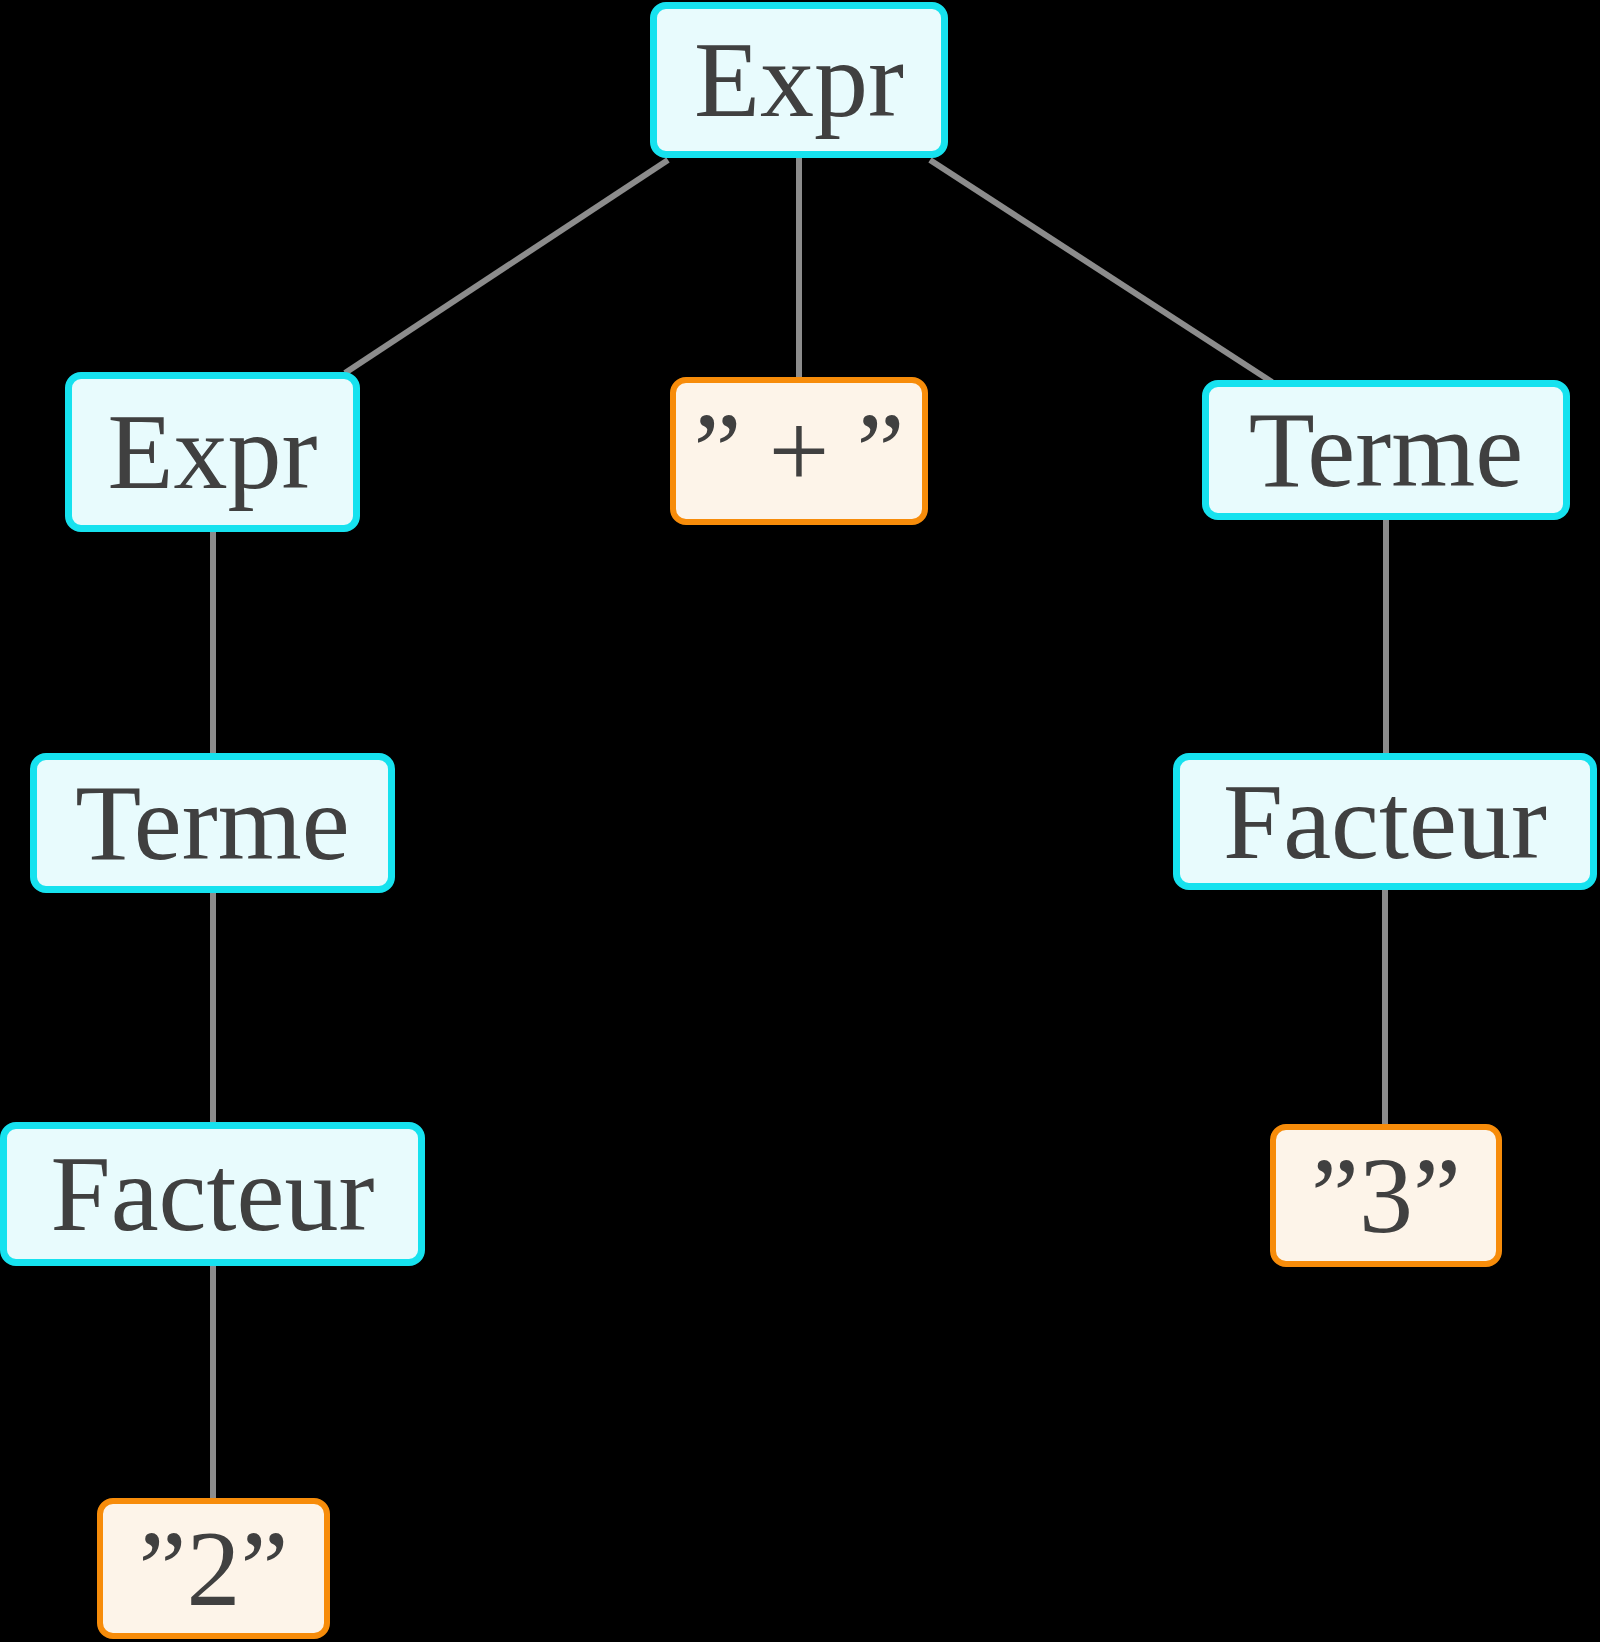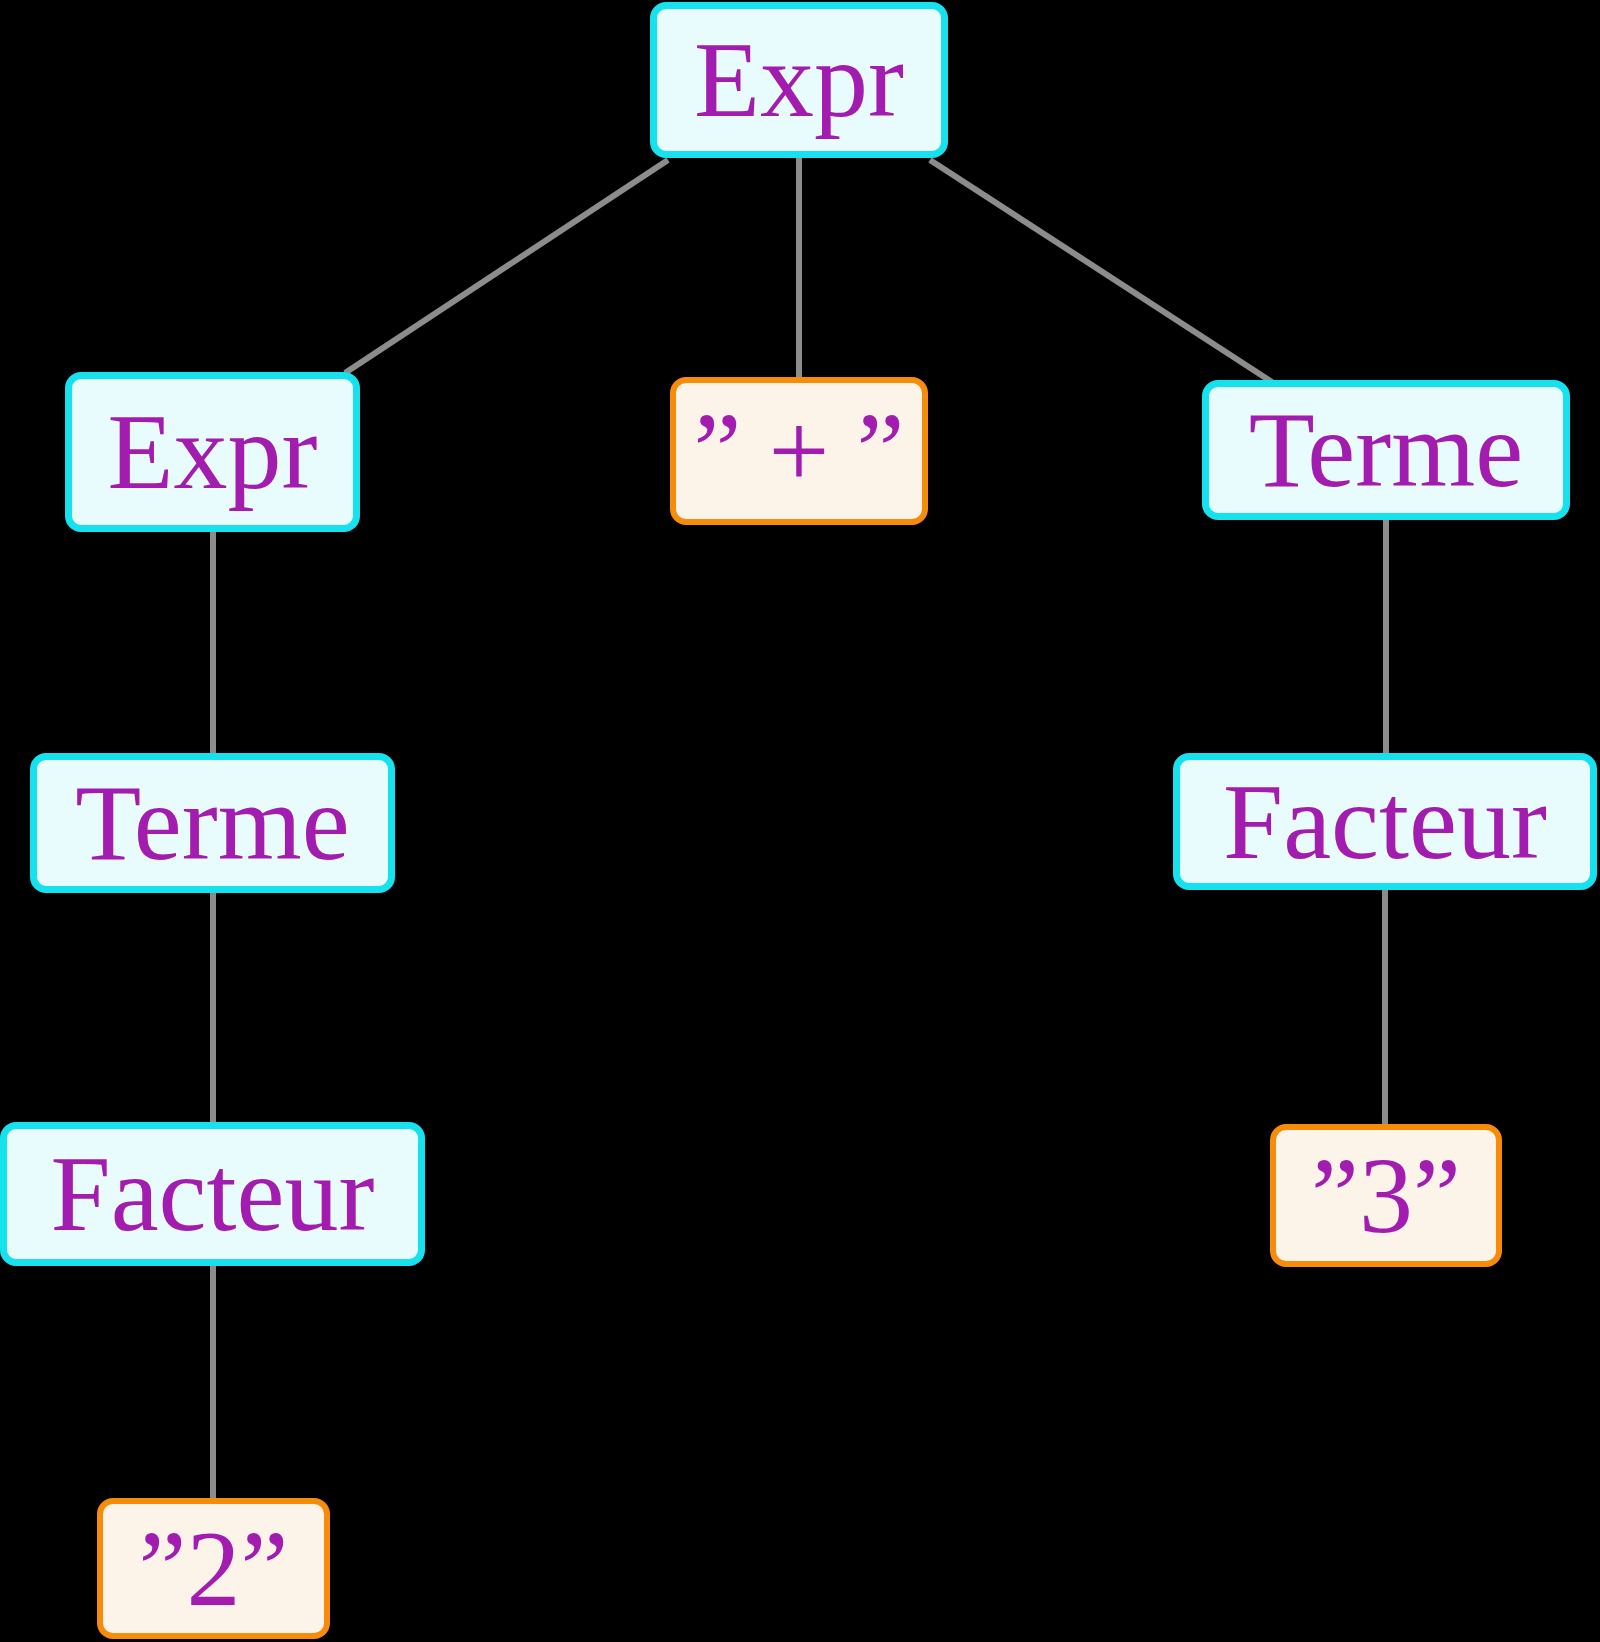--- a/index.html
+++ b/index.html
@@ -22,21 +22,21 @@
     width: 1600px;
     height: 1642px;
   }
   .node {
     position: absolute;
     box-sizing: border-box;
     display: flex;
     align-items: center;
     justify-content: center;
     border-radius: 16px;
-    color: #a21caf;
+    color: #404040;
     font-size: 108px;
     line-height: 1;
     white-space: nowrap;
   }
   .nonterminal {
     background: #e8fbfd;
     border: 7px solid #16e2ef;
   }
   .terminal {
     background: #fdf4e9;

